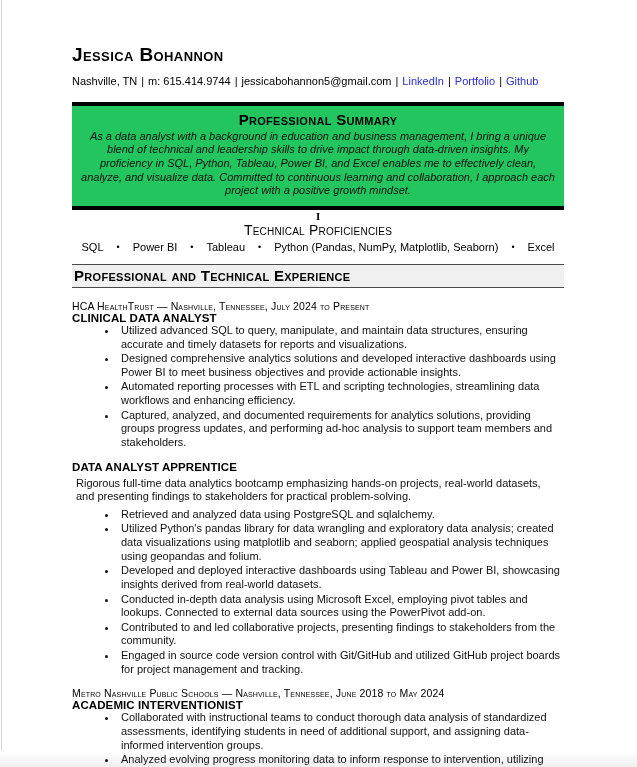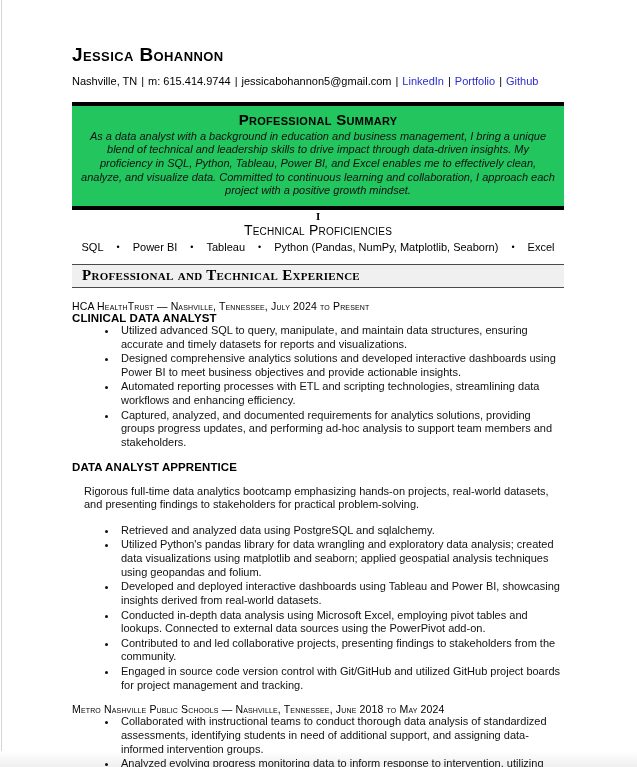--- a/index.html
+++ b/index.html
@@ -61,39 +61,38 @@
   }
   .skills-row{
     text-align:center;font-size:11px;margin:0 0 11px 0;color:#000;
   }
   .skills-row .skill-sep{margin:0 13px;font-size:9px;vertical-align:1px;}
   
   .section-band{
     background:#f0f0f0;
     border-top:1px solid #4a4a4a;
     border-bottom:1px solid #4a4a4a;
-    padding:2px 4px 3px 10px;
+    padding:2px 4px 3px 2px;
     margin:0 0 12px 0;
-    font-family:Liberation Serif, serif;
   }
   .section-heading{
     font-size:15px;font-weight:bold;font-variant:small-caps;
     letter-spacing:.3px;margin:0;color:#000;
   }
   
   .job{margin:0 0 11px 0;}
   .company-line{
     font-size:10.5px;font-variant:small-caps;letter-spacing:.15px;
     margin:0;color:#000;
   }
   .job-title{
     font-size:11.5px;font-weight:bold;margin:0;color:#000;letter-spacing:.1px;
   }
   .job-desc{
-    font-size:11px;line-height:1.24;margin:12px;color:#111;
+    font-size:11px;line-height:1.24;margin:4px;color:#111;
   }
   .job ul{
     margin:0;padding:0 0 0 46px;
     list-style-type:disc;
   }
   .job li{
     font-size:11px;line-height:1.24;
     padding-left:3px;margin:0 0 1px 0;color:#111;
   }
 </style>
@@ -147,19 +146,20 @@
       <li>Utilized Python's pandas library for data wrangling and exploratory data analysis; created data visualizations using matplotlib and seaborn; applied geospatial analysis techniques using geopandas and folium.</li>
       <li>Developed and deployed interactive dashboards using Tableau and Power BI, showcasing insights derived from real-world datasets.</li>
       <li>Conducted in-depth data analysis using Microsoft Excel, employing pivot tables and lookups. Connected to external data sources using the PowerPivot add-on.</li>
       <li>Contributed to and led collaborative projects, presenting findings to stakeholders from the community.</li>
       <li>Engaged in source code version control with Git/GitHub and utilized GitHub project boards for project management and tracking.</li>
     </ul>
   </div>
 
   <div class="job">
     <p class="company-line">Metro Nashville Public Schools — Nashville, Tennessee, June 2018 to May 2024</p>
+    <p class="job-title">ACADEMIC INTERVENTIONIST</p>
     <ul>
       <li>Collaborated with instructional teams to conduct thorough data analysis of standardized assessments, identifying students in need of additional support, and assigning data-informed intervention groups.</li>
       <li>Analyzed evolving progress monitoring data to inform response to intervention, utilizing data-driven insights to adapt and optimize intervention goals.</li>
     </ul>
   </div>
 
 </div>
 
 </body></html>

